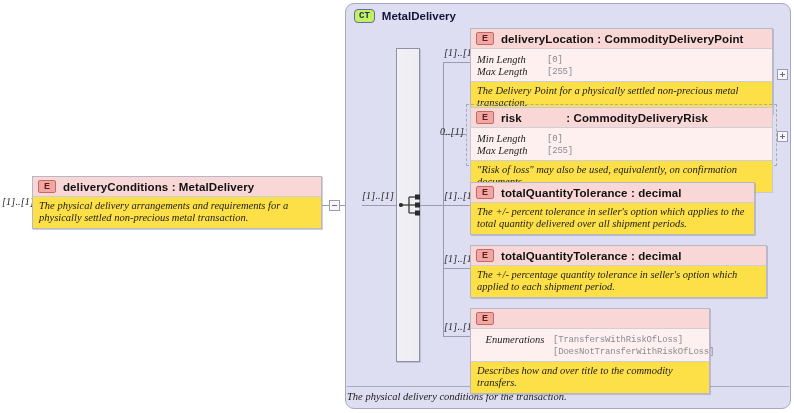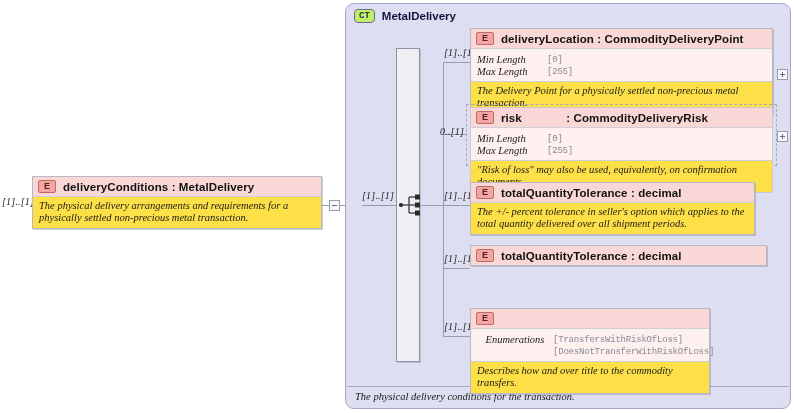--- a/index.html
+++ b/index.html
@@ -132,21 +132,21 @@
     font-size:9px;
     font-weight:bold;
     line-height:12px;
     font-family:Liberation Mono, monospace;
   }
   .cttitle{font-size:11.5px;font-weight:bold;color:#14143a;white-space:nowrap;}
   .ctfooter{
     position:absolute;
     left:1px;right:1px;
     border-top:1px solid #a7a7c2;
-    padding:4px 0 0 8px;
+    padding:4px 0 0 0;
     font-family:"Liberation Serif", serif;
     font-style:italic;
     font-size:10.5px;
     color:#1a1a1a;
     background:transparent;
   }
 
   
   .seqbar{
     position:absolute;
@@ -300,20 +300,21 @@
 
   <div class="elbox" style="left:470px;top:245px;width:297px;">
     <div class="hdr">
       <span class="ebadge">E</span>
       <span class="ename">
         <span>totalQuantityTolerance</span>
         <span class="tsep">:</span>
         <span class="etype">decimal</span>
       </span>
     </div>
+    <div class="doc">The +/- percentage quantity tolerance in seller's option which applied to each shipment period.</div>
   </div>
 
   <div class="card" style="left:444px;top:321px;">[1]..[1]</div>
 
   <div class="elbox" style="left:470px;top:308px;width:240px;">
     <div class="hdr">
       <span class="ebadge">E</span>
     </div>
     <div class="facets">
       <div class="facetrow">

